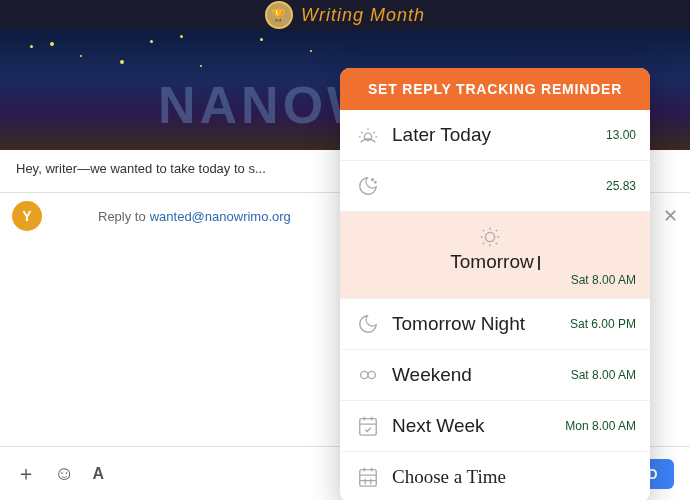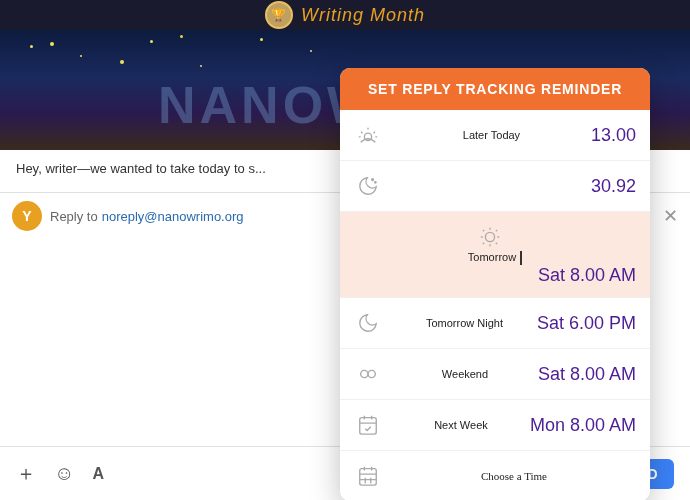--- a/index.html
+++ b/index.html
@@ -111,20 +111,21 @@
       color: #fff;
       font-size: 14px;
       font-weight: 600;
       flex-shrink: 0;
       margin-right: 8px;
     }
     .reply-to-label {
       font-size: 13px;
       color: #666;
       margin-right: 4px;
+      margin-left: 48px;
     }
     .reply-to-email {
       font-size: 13px;
       color: #2a6ab0;
     }
     .close-btn {
       margin-left: auto;
       color: #999;
       font-size: 18px;
       cursor: pointer;
@@ -173,28 +174,27 @@
     .item-icon {
       width: 28px;
       height: 28px;
       margin-right: 10px;
       display: flex;
       align-items: center;
       justify-content: center;
       flex-shrink: 0;
     }
     .item-label {
-      font-size: 11px;
+      font-size: 19px;
       color: #222;
       flex: 1;
-      text-align: center;
     }
     .item-time {
-      font-size: 18px;
-      color: #4c1d95;
+      font-size: 12px;
+      color: #14532d;
       margin-left: auto;
     }
 
     
     .bottom-toolbar {
       position: absolute;
       bottom: 0;
       left: 0;
       right: 0;
       height: 54px;
@@ -269,21 +269,21 @@
 
   <div class="email-body">
     <p class="email-text">Hey, writer—we wanted to take today to s...</p>
   </div>
 
   <div class="reply-bar">
     <div class="avatar">
       <span>Y</span>
     </div>
     <span class="reply-to-label">Reply to</span>
-    <span class="reply-to-email">noreply@nanowrimo.org</span>
+    <span class="reply-to-email">wanted@nanowrimo.org</span>
     <span class="close-btn">✕</span>
   </div>
 
 </div>
 
 <div class="dropdown">
   <div class="dropdown-header">
     <span class="dropdown-header-text">SET REPLY TRACKING REMINDER</span>
   </div>
 
@@ -304,21 +304,21 @@
         <span class="item-time">13.00</span>
       </div>
       <div class="dropdown-item">
         <div class="item-icon">
           <svg class="icon-svg" viewBox="0 0 24 24" fill="none" stroke="#aaa" stroke-width="1.5">
       <path d="M21 12.79A9 9 0 1 1 11.21 3 7 7 0 0 0 21 12.79z"></path>
       <circle cx="17" cy="5" r="1" fill="#aaa"></circle>
             <circle cx="20" cy="8" r="0.8" fill="#aaa"></circle>
     </svg>
         </div>
-        <span class="item-time">30.92</span>
+        <span class="item-time">25.83</span>
       </div>
       <div class="dropdown-item highlighted">
         <div class="item-icon">
           <svg class="icon-svg" viewBox="0 0 24 24" fill="none" stroke="#aaa" stroke-width="1.5">
       <circle cx="12" cy="12" r="5"></circle>
       <line x1="12" y1="2" x2="12" y2="4"></line>
             <line x1="12" y1="20" x2="12" y2="22"></line>
       <line x1="4.22" y1="4.22" x2="5.64" y2="5.64"></line>
             <line x1="18.36" y1="18.36" x2="19.78" y2="19.78"></line>
       <line x1="2" y1="12" x2="4" y2="12"></line>

